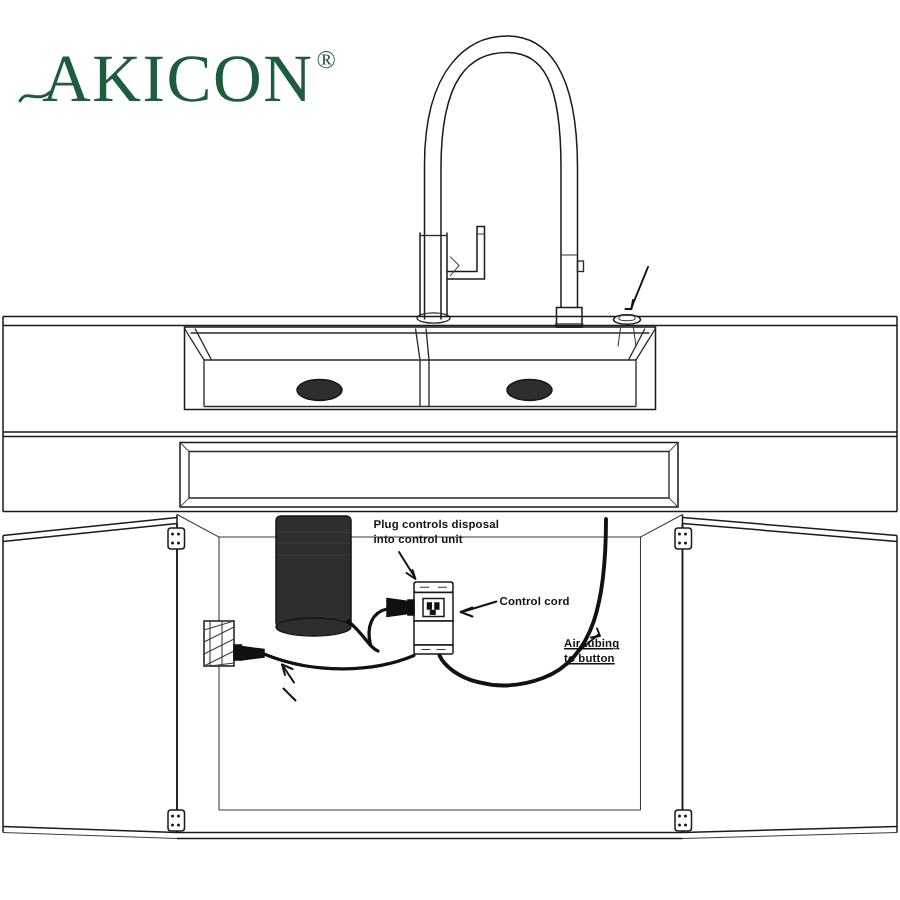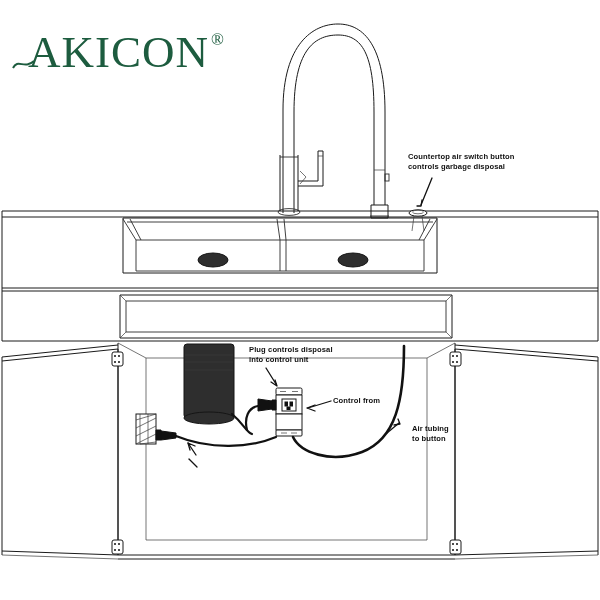--- a/index.html
+++ b/index.html
@@ -70,21 +70,21 @@
     font-weight: bold;
     font-size: 7.6px;
     line-height: 1.33;
     white-space: pre-line;
     letter-spacing: 0.1px;
     user-select: none;
   }
   .anno.sw  { left: 408px; top: 152px; }
   .anno.plug{ left: 249px; top: 345px; }
   .anno.cu  { left: 333px; top: 396px; }
-  .anno.air { left: 412px; top: 424px; }
+  .anno.air { left: 376px; top: 424px; text-decoration: underline; }
   .anno.pc  { left: 199px; top: 445px; }
 </style>
 </head>
 <body>
 
 <div id="stage">
 
   <div class="logo">
     <span>AKICON</span><span class="reg">®</span>
   </div>
@@ -300,25 +300,23 @@
     </g>
 
     <g>
       <path class="arrow" d="M196,455 L188,443"></path>
       <path class="arrow" d="M188,443 L195,446 M188,443 L190,450"></path>
       <path class="arrow" d="M197,467 L189,459"></path>
     </g>
 
   </svg>
 
-  <div class="anno sw">Countertop air switch button
-controls garbage disposal</div>
 
   <div class="anno plug">Plug controls disposal
 into control unit</div>
 
-  <div class="anno cu">Control from</div>
+  <div class="anno cu">Control cord</div>
 
   <div class="anno air">Air tubing
 to button</div>
 
 
 </div>
 
 </body></html>

